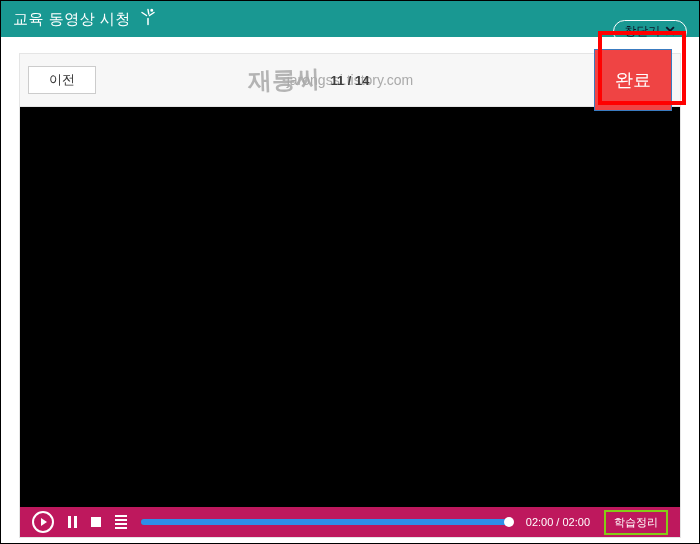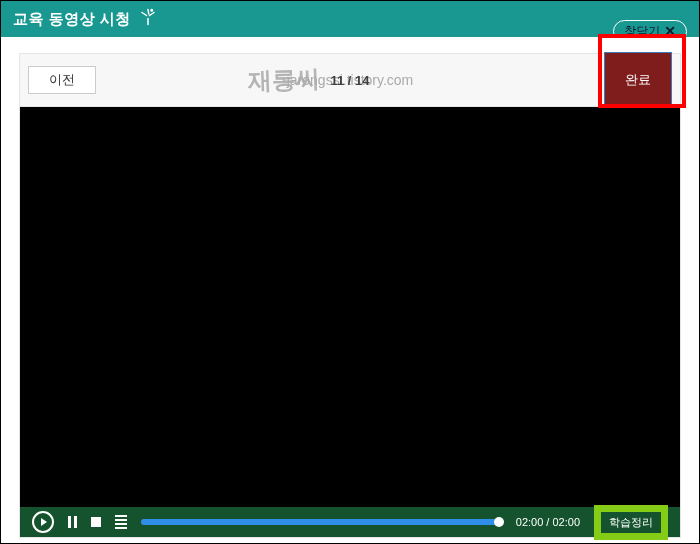--- a/index.html
+++ b/index.html
@@ -20,21 +20,21 @@
       padding: 0 12px;
       color: #fff;
     }
     .title-group {
       display: flex;
       align-items: center;
       gap: 8px;
     }
     .title {
       font-size: 15px;
-      font-weight: bold;
+      font-weight: normal;
       letter-spacing: 0.5px;
     }
     .star-icon {
       color: #fff;
       font-size: 16px;
       position: relative;
       display: inline-block;
     }
     .close-btn {
       border: 1px solid #fff;
@@ -109,35 +109,35 @@
     .complete-highlight {
       position: absolute;
       border: 4px solid #f00;
       top: -18px;
       right: -14px;
       width: 88px;
       height: 74px;
       pointer-events: none;
     }
     .complete-btn {
-      background: #7f1d1d;
+      background: #ef4444;
       color: #fff;
       border: 1px solid #3a7bc0;
       padding: 18px 20px;
-      font-size: 13px;
+      font-size: 18px;
       cursor: pointer;
     }
     .video-area {
       background: #000;
       height: 400px;
       border-left: 1px solid #e5e5e5;
       border-right: 1px solid #e5e5e5;
     }
     .controls {
-      background: #14532d;
+      background: #be185d;
       height: 24px;
       display: flex;
       align-items: center;
       padding: 15px 12px;
       gap: 14px;
       border: 1px solid #e5e5e5;
       border-top: none;
     }
     .ctrl-icon {
       color: #fff;
@@ -212,21 +212,21 @@
       width: 10px;
       height: 10px;
       background: #fff;
       border-radius: 50%;
     }
     .time-display {
       color: #fff;
       font-size: 11px;
     }
     .summary-btn {
-      border: 7px solid #84cc16;
+      border: 2px solid #84cc16;
       color: #fff;
       background: transparent;
       padding: 3px 8px;
       font-size: 11px;
       cursor: pointer;
     }
   </style>
 </head>
 <body>
 

